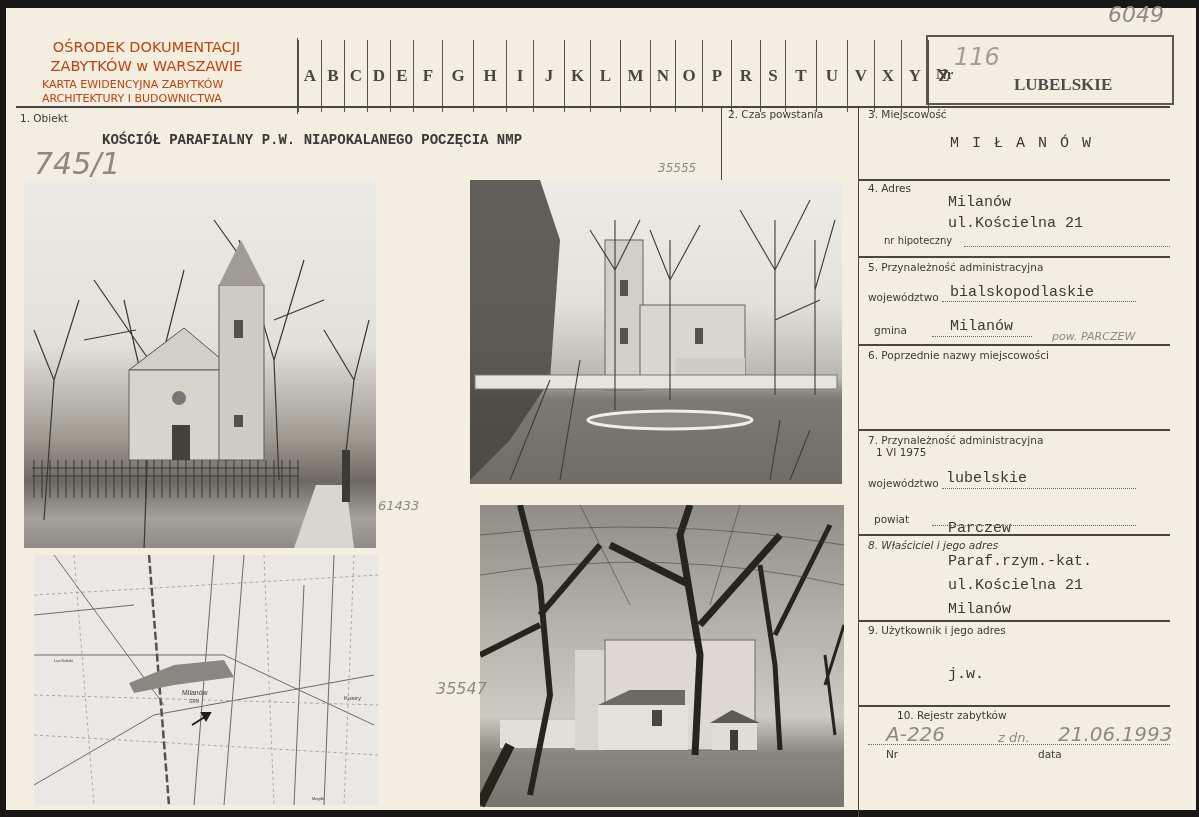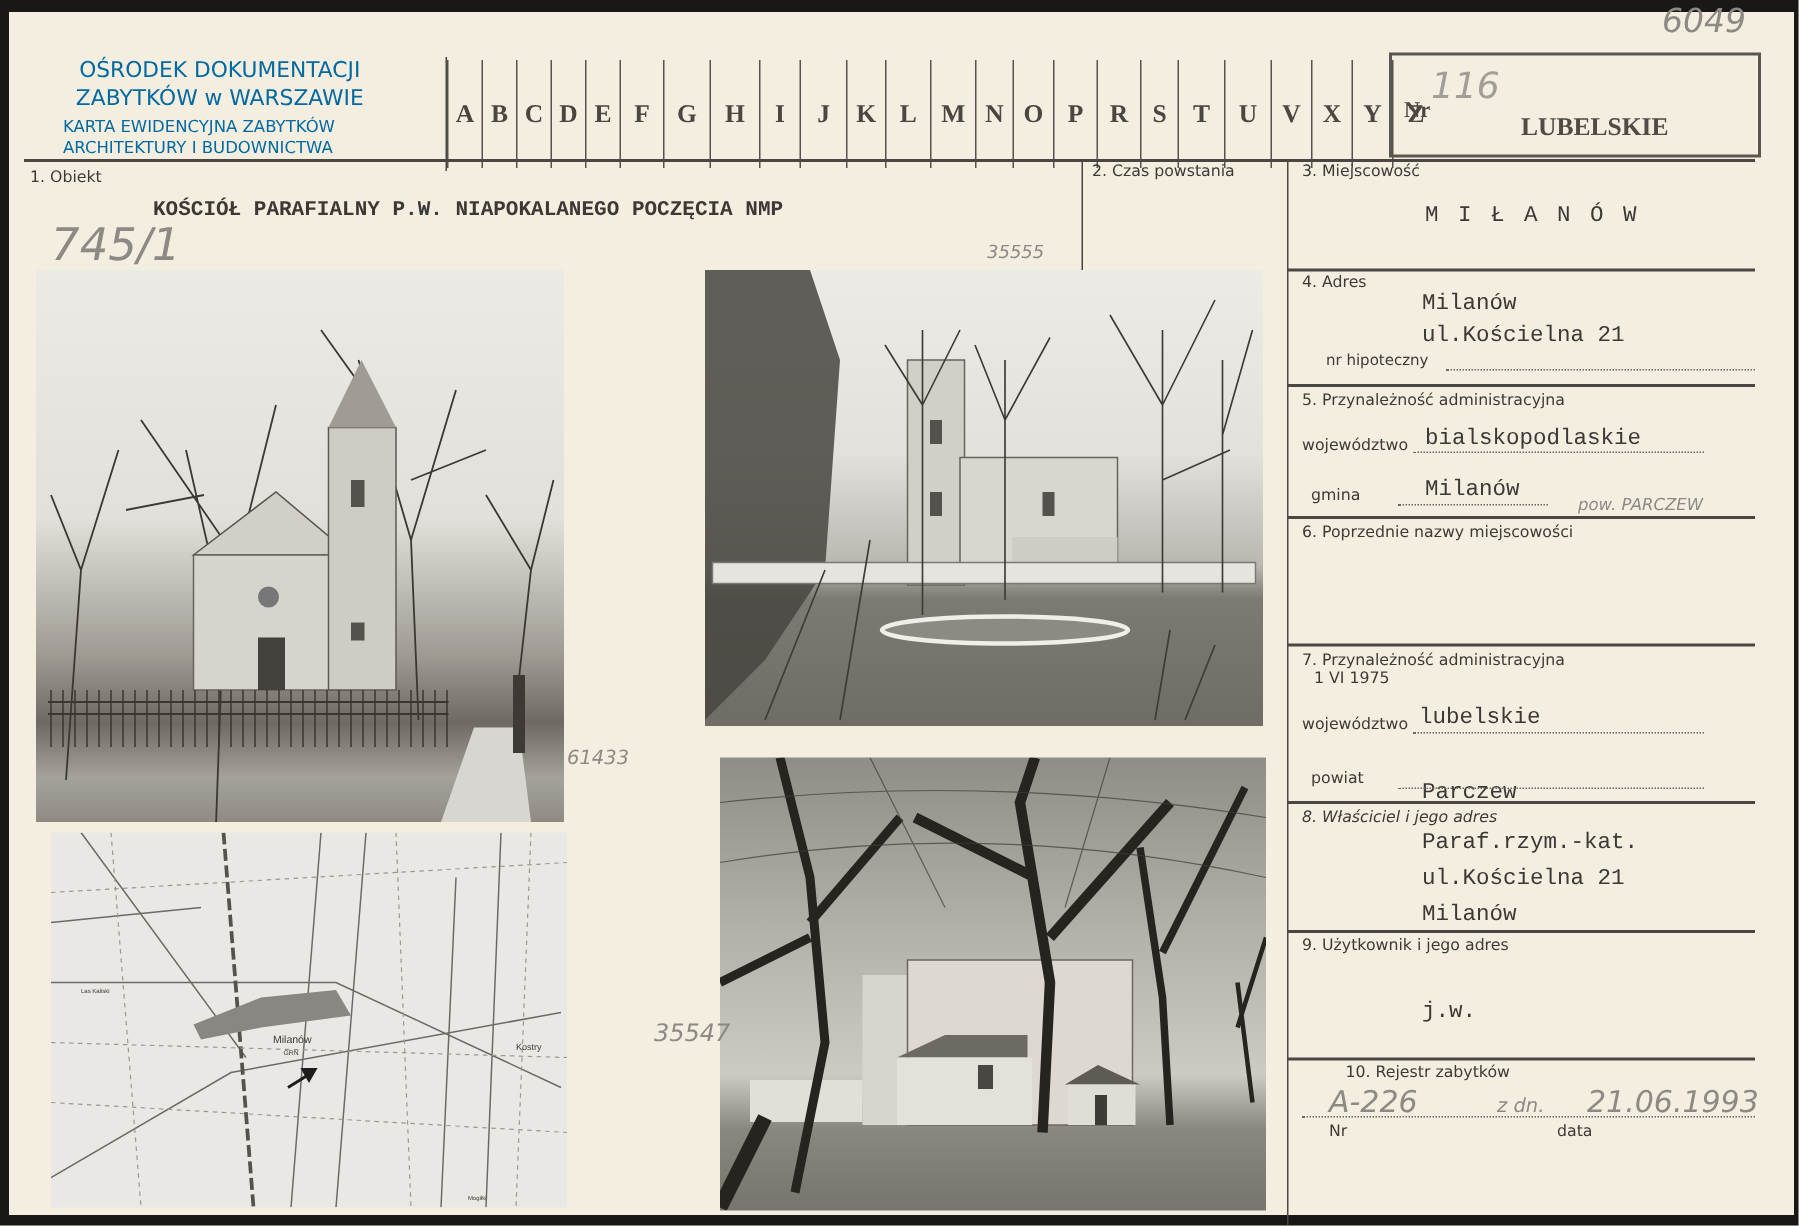--- a/index.html
+++ b/index.html
@@ -1,19 +1,19 @@
 <!DOCTYPE html>
 <html><head>
 <meta charset="utf-8">
 <style>
   html,body{margin:0;padding:0;}
   body{width:1199px;height:817px;background:#1a1816;position:relative;overflow:hidden;font-family:"DejaVu Sans",sans-serif;}
   .card{position:absolute;left:6px;top:8px;width:1190px;height:802px;background:#f3eee0;color:#3a3834;}
   .abs{position:absolute;}
-  .hdr-inst{font-family:"DejaVu Sans",sans-serif;color:#0369a1;}
+  .hdr-inst{font-family:"DejaVu Sans",sans-serif;color:#c2410c;}
   .hline{position:absolute;height:2px;background:#4a4742;}
   .vline{position:absolute;width:1px;background:#4a4742;}
   .lbl{position:absolute;font-size:10.5px;color:#3d3a36;font-family:"DejaVu Sans",sans-serif;white-space:nowrap;}
   .typed{position:absolute;font-family:"Liberation Mono","DejaVu Sans Mono",monospace;color:#3b3936;white-space:nowrap;}
   .hand{position:absolute;font-family:"DejaVu Sans",sans-serif;font-style:italic;color:#8d8a85;white-space:nowrap;font-weight:300;}
   .dots{position:absolute;border-bottom:1px dotted #6b6863;height:0;}
   .letters{position:absolute;left:292px;top:32px;height:72px;display:flex;}
   .letter{border-left:1px solid #56534e;font-family:"Liberation Serif","DejaVu Serif",serif;font-weight:bold;font-size:17px;color:#4a4743;display:flex;align-items:center;justify-content:center;height:72px;}
   .nrbox{position:absolute;left:920px;top:27px;width:244px;height:66px;border:2px solid #5a5752;}
   .photo{position:absolute;overflow:hidden;}

